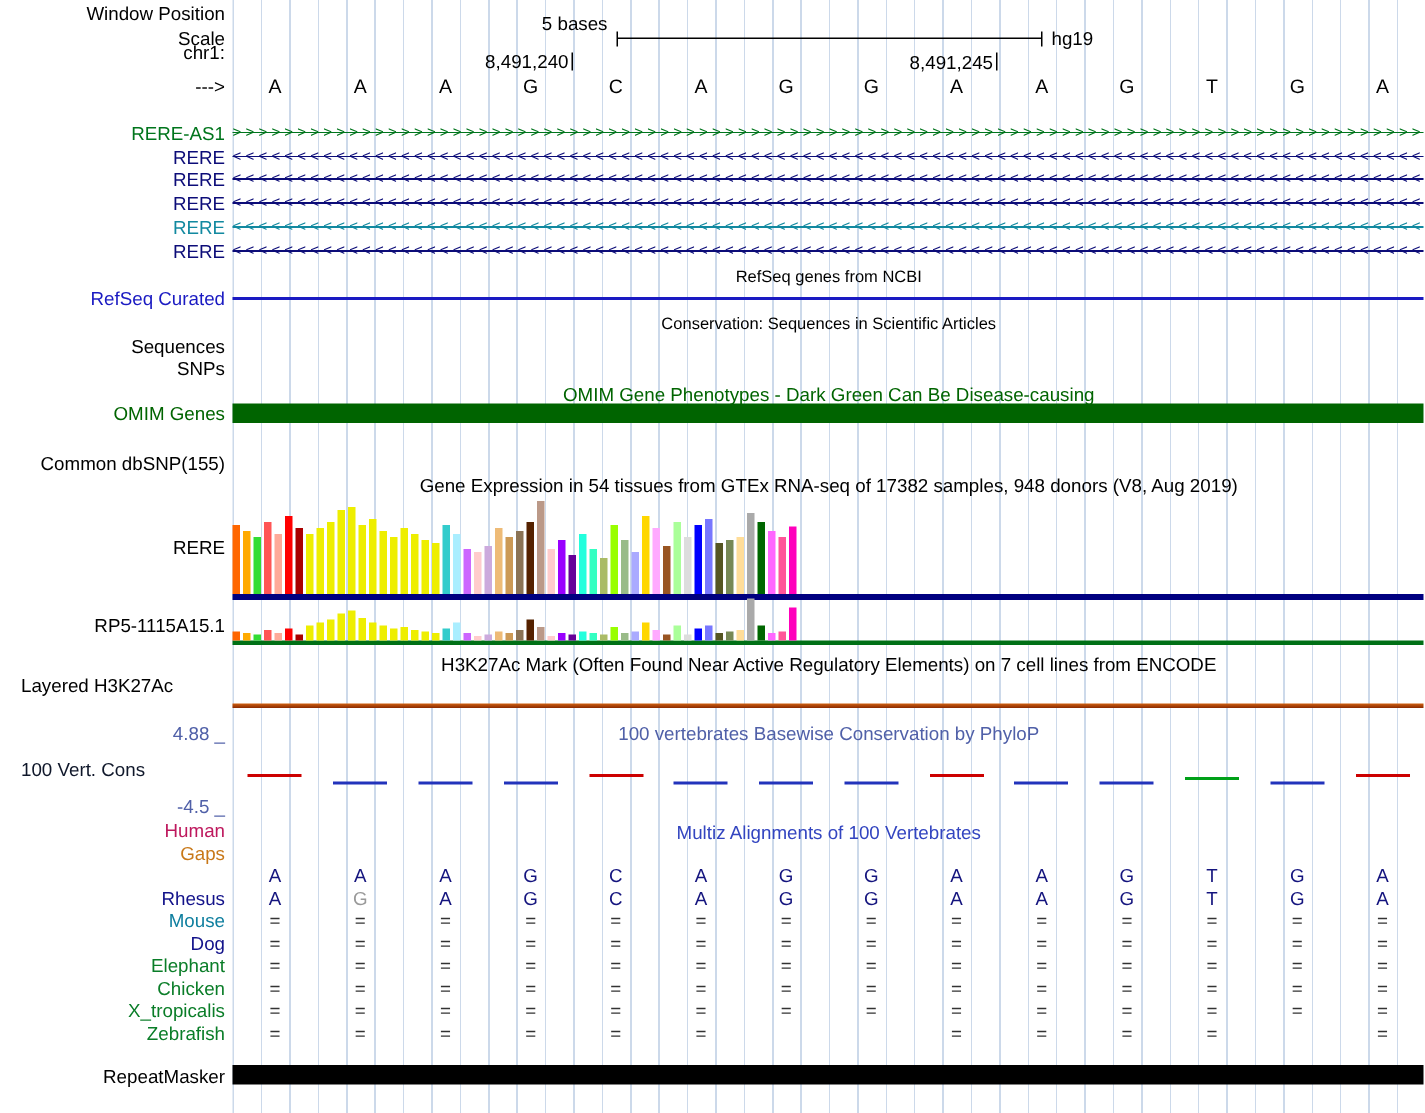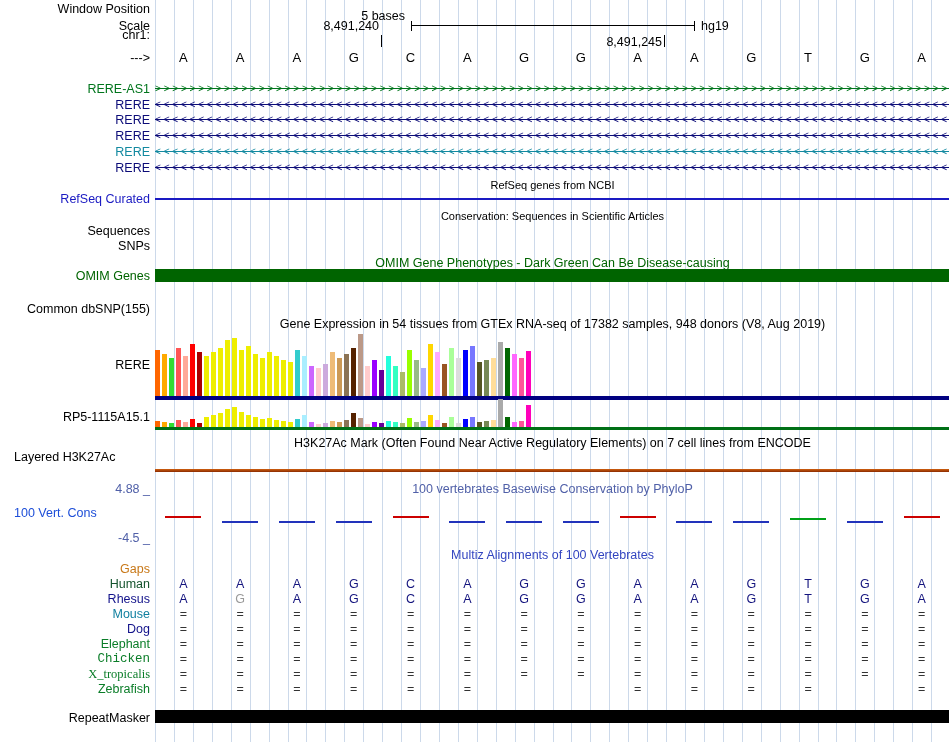--- a/index.html
+++ b/index.html
@@ -33,21 +33,21 @@
   <div class="grid"></div>
 
   <div class="rowlabel" style="top:2px">Window Position</div>
 
   <div class="rowlabel" style="top:19px">Scale</div>
   <div class="postext" style="top:9px;left:155px;width:250px">5 bases</div>
   <div class="scalebar"></div>
   <div class="postext" style="top:19px;left:701px;text-align:left">hg19</div>
 
   <div class="rowlabel" style="top:28px">chr1:</div>
-  <div class="postext" style="top:19px;left:229px;width:150px">8,491,240</div>
+  <div class="postext" style="top:34px;left:229px;width:150px">8,491,240</div>
   <div class="ctick" style="top:35px;left:381px"></div>
   <div class="postext" style="top:35px;left:512px;width:150px">8,491,245</div>
   <div class="ctick" style="top:35px;left:664px"></div>
 
   <div class="rowlabel" style="top:51px">---&gt;</div>
 
 
   <div class="ttitle small" style="top:178px">RefSeq genes from NCBI</div>
   <div class="rowlabel" style="top:192px;color:#1a1ac2">RefSeq Curated</div>
   <div class="fullbar" style="top:198px;height:2px;background:#1a1ac2"></div>
@@ -63,21 +63,21 @@
   <div class="rowlabel" style="top:302px">Common dbSNP(155)</div>
 
   <div class="ttitle" style="top:317px">Gene Expression in 54 tissues from GTEx RNA-seq of 17382 samples, 948 donors (V8, Aug 2019)</div>
 
   <div class="ttitle" style="top:436px">H3K27Ac Mark (Often Found Near Active Regulatory Elements) on 7 cell lines from ENCODE</div>
   <div class="leftlabel" style="top:450px">Layered H3K27Ac</div>
   <div class="fullbar" style="top:469px;height:3px;background:linear-gradient(to bottom,#d06010,#8a2a00)"></div>
 
   <div class="rowlabel" style="top:482px;color:#5060a8">4.88 _</div>
   <div class="ttitle" style="top:482px;color:#5060a8">100 vertebrates Basewise Conservation by PhyloP</div>
-  <div class="leftlabel" style="top:506px;color:#1d4ed8">100 Vert. Cons</div>
+  <div class="leftlabel" style="top:506px;color:#0f172a">100 Vert. Cons</div>
   <div class="rowlabel" style="top:531px;color:#5060a8">-4.5 _</div>
 
   <div class="ttitle" style="top:548px;color:#3345c0">Multiz Alignments of 100 Vertebrates</div>
 
   <div class="rowlabel" style="top:711px">RepeatMasker</div>
   <div class="fullbar" style="top:710px;height:13px;background:#000"></div>
 <div class="base" style="left: 183.393px; top: 50px;">A</div>
     <div class="base" style="left: 240.179px; top: 50px;">A</div>
     <div class="base" style="left: 296.964px; top: 50px;">A</div>
     <div class="base" style="left: 353.75px; top: 50px;">G</div>
@@ -227,21 +227,21 @@
     <div class="pmark" style="left: 449.321px; top: 521px; background: rgb(34, 51, 187);"></div>
     <div class="pmark" style="left: 506.107px; top: 521px; background: rgb(34, 51, 187);"></div>
     <div class="pmark" style="left: 562.893px; top: 521px; background: rgb(34, 51, 187);"></div>
     <div class="pmark" style="left: 619.679px; top: 516px; background: rgb(204, 0, 0);"></div>
     <div class="pmark" style="left: 676.464px; top: 521px; background: rgb(34, 51, 187);"></div>
     <div class="pmark" style="left: 733.25px; top: 521px; background: rgb(34, 51, 187);"></div>
     <div class="pmark" style="left: 790.036px; top: 518px; background: rgb(0, 160, 24);"></div>
     <div class="pmark" style="left: 846.821px; top: 521px; background: rgb(34, 51, 187);"></div>
     <div class="pmark" style="left: 903.607px; top: 516px; background: rgb(204, 0, 0);"></div>
     <div class="rowlabel" style="color: rgb(200, 120, 24); top: 562px;">Gaps</div>
-    <div class="rowlabel" style="color: #14532d; top: 577px; text-align: right;">Human</div>
+    <div class="rowlabel" style="color: #be185d; top: 547px; text-align: right;">Human</div>
     <div class="mzcell" style="left: 183.393px; top: 577px; color: rgb(20, 20, 126);">A</div>
     <div class="mzcell" style="left: 240.179px; top: 577px; color: rgb(20, 20, 126);">A</div>
     <div class="mzcell" style="left: 296.964px; top: 577px; color: rgb(20, 20, 126);">A</div>
     <div class="mzcell" style="left: 353.75px; top: 577px; color: rgb(20, 20, 126);">G</div>
     <div class="mzcell" style="left: 410.536px; top: 577px; color: rgb(20, 20, 126);">C</div>
     <div class="mzcell" style="left: 467.321px; top: 577px; color: rgb(20, 20, 126);">A</div>
     <div class="mzcell" style="left: 524.107px; top: 577px; color: rgb(20, 20, 126);">G</div>
     <div class="mzcell" style="left: 580.893px; top: 577px; color: rgb(20, 20, 126);">G</div>
     <div class="mzcell" style="left: 637.679px; top: 577px; color: rgb(20, 20, 126);">A</div>
     <div class="mzcell" style="left: 694.464px; top: 577px; color: rgb(20, 20, 126);">A</div>
@@ -302,36 +302,36 @@
     <div class="mzcell" style="left: 410.536px; top: 637px; color: rgb(51, 51, 51);">=</div>
     <div class="mzcell" style="left: 467.321px; top: 637px; color: rgb(51, 51, 51);">=</div>
     <div class="mzcell" style="left: 524.107px; top: 637px; color: rgb(51, 51, 51);">=</div>
     <div class="mzcell" style="left: 580.893px; top: 637px; color: rgb(51, 51, 51);">=</div>
     <div class="mzcell" style="left: 637.679px; top: 637px; color: rgb(51, 51, 51);">=</div>
     <div class="mzcell" style="left: 694.464px; top: 637px; color: rgb(51, 51, 51);">=</div>
     <div class="mzcell" style="left: 751.25px; top: 637px; color: rgb(51, 51, 51);">=</div>
     <div class="mzcell" style="left: 808.036px; top: 637px; color: rgb(51, 51, 51);">=</div>
     <div class="mzcell" style="left: 864.821px; top: 637px; color: rgb(51, 51, 51);">=</div>
     <div class="mzcell" style="left: 921.607px; top: 637px; color: rgb(51, 51, 51);">=</div>
-    <div class="rowlabel" style="color: rgb(10, 125, 40); top: 652px; font-family: Liberation Mono, monospace;">Chicken</div>
+    <div class="rowlabel" style="color: rgb(10, 125, 40); top: 652px;">Chicken</div>
     <div class="mzcell" style="left: 183.393px; top: 652px; color: rgb(51, 51, 51);">=</div>
     <div class="mzcell" style="left: 240.179px; top: 652px; color: rgb(51, 51, 51);">=</div>
     <div class="mzcell" style="left: 296.964px; top: 652px; color: rgb(51, 51, 51);">=</div>
     <div class="mzcell" style="left: 353.75px; top: 652px; color: rgb(51, 51, 51);">=</div>
     <div class="mzcell" style="left: 410.536px; top: 652px; color: rgb(51, 51, 51);">=</div>
     <div class="mzcell" style="left: 467.321px; top: 652px; color: rgb(51, 51, 51);">=</div>
     <div class="mzcell" style="left: 524.107px; top: 652px; color: rgb(51, 51, 51);">=</div>
     <div class="mzcell" style="left: 580.893px; top: 652px; color: rgb(51, 51, 51);">=</div>
     <div class="mzcell" style="left: 637.679px; top: 652px; color: rgb(51, 51, 51);">=</div>
     <div class="mzcell" style="left: 694.464px; top: 652px; color: rgb(51, 51, 51);">=</div>
     <div class="mzcell" style="left: 751.25px; top: 652px; color: rgb(51, 51, 51);">=</div>
     <div class="mzcell" style="left: 808.036px; top: 652px; color: rgb(51, 51, 51);">=</div>
     <div class="mzcell" style="left: 864.821px; top: 652px; color: rgb(51, 51, 51);">=</div>
     <div class="mzcell" style="left: 921.607px; top: 652px; color: rgb(51, 51, 51);">=</div>
-    <div class="rowlabel" style="color: rgb(10, 125, 40); top: 667px; font-family: Liberation Serif, serif;">X_tropicalis</div>
+    <div class="rowlabel" style="color: rgb(10, 125, 40); top: 667px;">X_tropicalis</div>
     <div class="mzcell" style="left: 183.393px; top: 667px; color: rgb(51, 51, 51);">=</div>
     <div class="mzcell" style="left: 240.179px; top: 667px; color: rgb(51, 51, 51);">=</div>
     <div class="mzcell" style="left: 296.964px; top: 667px; color: rgb(51, 51, 51);">=</div>
     <div class="mzcell" style="left: 353.75px; top: 667px; color: rgb(51, 51, 51);">=</div>
     <div class="mzcell" style="left: 410.536px; top: 667px; color: rgb(51, 51, 51);">=</div>
     <div class="mzcell" style="left: 467.321px; top: 667px; color: rgb(51, 51, 51);">=</div>
     <div class="mzcell" style="left: 524.107px; top: 667px; color: rgb(51, 51, 51);">=</div>
     <div class="mzcell" style="left: 580.893px; top: 667px; color: rgb(51, 51, 51);">=</div>
     <div class="mzcell" style="left: 637.679px; top: 667px; color: rgb(51, 51, 51);">=</div>
     <div class="mzcell" style="left: 694.464px; top: 667px; color: rgb(51, 51, 51);">=</div>

